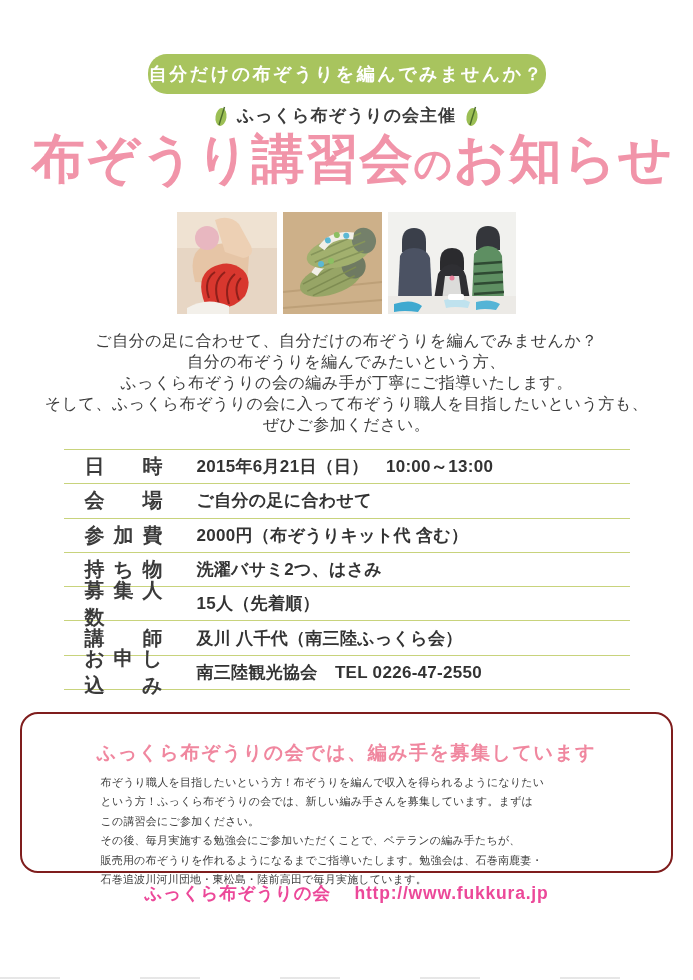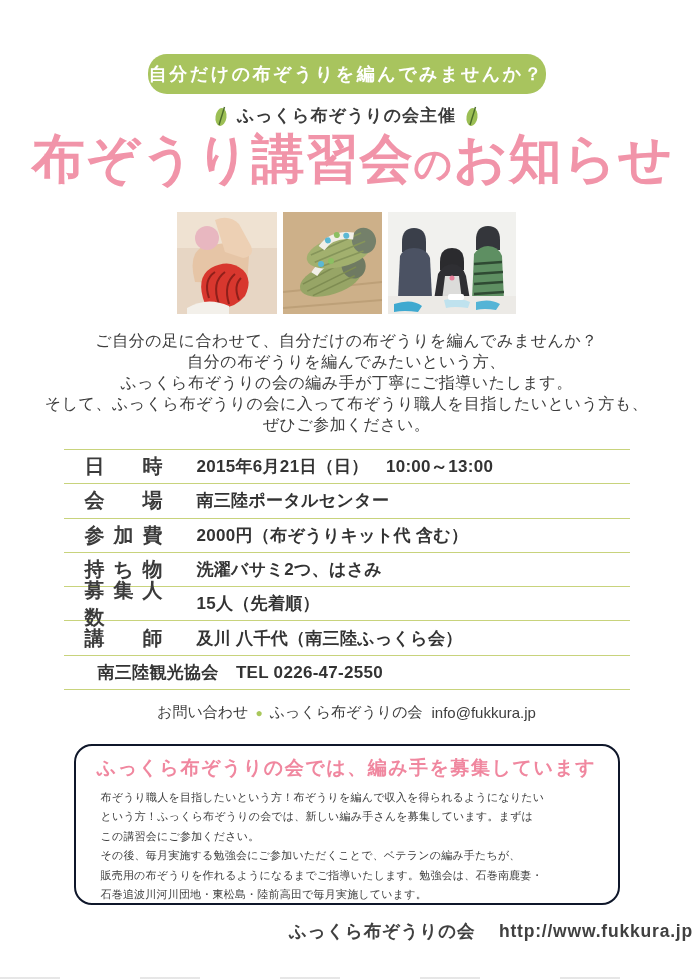--- a/index.html
+++ b/index.html
@@ -81,38 +81,38 @@
   .contact {
     margin-top:13px;
     display:flex; justify-content:center; align-items:center; gap:7px;
     font-size:15px; color:#3d3d3d;
   }
   .contact-dot { color:#a9c75b; font-size:12px; line-height:1; }
   .contact-email { margin-left:2px; }
   
   .recruit-box {
     margin:22px auto 0;
-    width:546px; height:161px;
-    border:2px solid #0f172a;
+    width:653px; height:161px;
+    border:2px solid #7f1d1d;
     border-radius:18px;
-    padding-top:9px;
+    padding-top:26px;
     background:#ffffff;
   }
   .recruit-heading {
     text-align:center;
     color:#f0879f;
     font-size:19px; font-weight:bold; letter-spacing:1.5px;
   }
   .recruit-body { margin:7px auto 0; width:492px; }
   .recruit-line { font-size:11px; line-height:19.4px; color:#3c3c3c; letter-spacing:0.2px; }
   
   .footer {
-    margin-top:14px;
-    text-align:right;
-    font-size:17.5px; font-weight:bold; color:#404040; letter-spacing:0.8px;
+    margin-top:8px;
+    text-align:center;
+    font-size:17.5px; font-weight:bold; color:#ec4899; letter-spacing:0.8px;
   }
   .footer-url { margin-left:18px; }
   
   .scan-edge {
     position:absolute; left:0; bottom:1px; width:100%; height:2px;
     background:repeating-linear-gradient(90deg,#b9b9b9 0 60px,transparent 60px 140px);
     opacity:0.35;
   }
 </style>
 </head>
@@ -200,49 +200,44 @@
     <div class="intro-line">ぜひご参加ください。</div>
   </div>
 
   <div class="details">
     <div class="detail-row">
       <span class="detail-label">日時</span>
       <span class="detail-value">2015年6月21日（日）　10:00～13:00</span>
     </div>
     <div class="detail-row">
       <span class="detail-label">会場</span>
-      <span class="detail-value">南三陸ポータルセンター</span>
+      <span class="detail-value">ご自分の足に合わせて</span>
     </div>
     <div class="detail-row">
       <span class="detail-label">参加費</span>
       <span class="detail-value">2000円（布ぞうりキット代 含む）</span>
     </div>
     <div class="detail-row">
       <span class="detail-label">持ち物</span>
       <span class="detail-value">洗濯バサミ2つ、はさみ</span>
     </div>
     <div class="detail-row">
       <span class="detail-label">募集人数</span>
       <span class="detail-value">15人（先着順）</span>
     </div>
     <div class="detail-row">
       <span class="detail-label">講師</span>
       <span class="detail-value">及川 八千代（南三陸ふっくら会）</span>
     </div>
     <div class="detail-row">
+      <span class="detail-label">お申し込み</span>
       <span class="detail-value">南三陸観光協会　TEL 0226-47-2550</span>
     </div>
   </div>
 
-  <div class="contact">
-    <span>お問い合わせ</span>
-    <span class="contact-dot">●</span>
-    <span>ふっくら布ぞうりの会</span>
-    <span class="contact-email">info@fukkura.jp</span>
-  </div>
 
   <div class="recruit-box">
     <div class="recruit-heading">ふっくら布ぞうりの会では、編み手を募集しています</div>
     <div class="recruit-body">
       <div class="recruit-line">布ぞうり職人を目指したいという方！布ぞうりを編んで収入を得られるようになりたい</div>
       <div class="recruit-line">という方！ふっくら布ぞうりの会では、新しい編み手さんを募集しています。まずは</div>
       <div class="recruit-line">この講習会にご参加ください。</div>
       <div class="recruit-line">その後、毎月実施する勉強会にご参加いただくことで、ベテランの編み手たちが、</div>
       <div class="recruit-line">販売用の布ぞうりを作れるようになるまでご指導いたします。勉強会は、石巻南鹿妻・</div>
       <div class="recruit-line">石巻追波川河川団地・東松島・陸前高田で毎月実施しています。</div>

